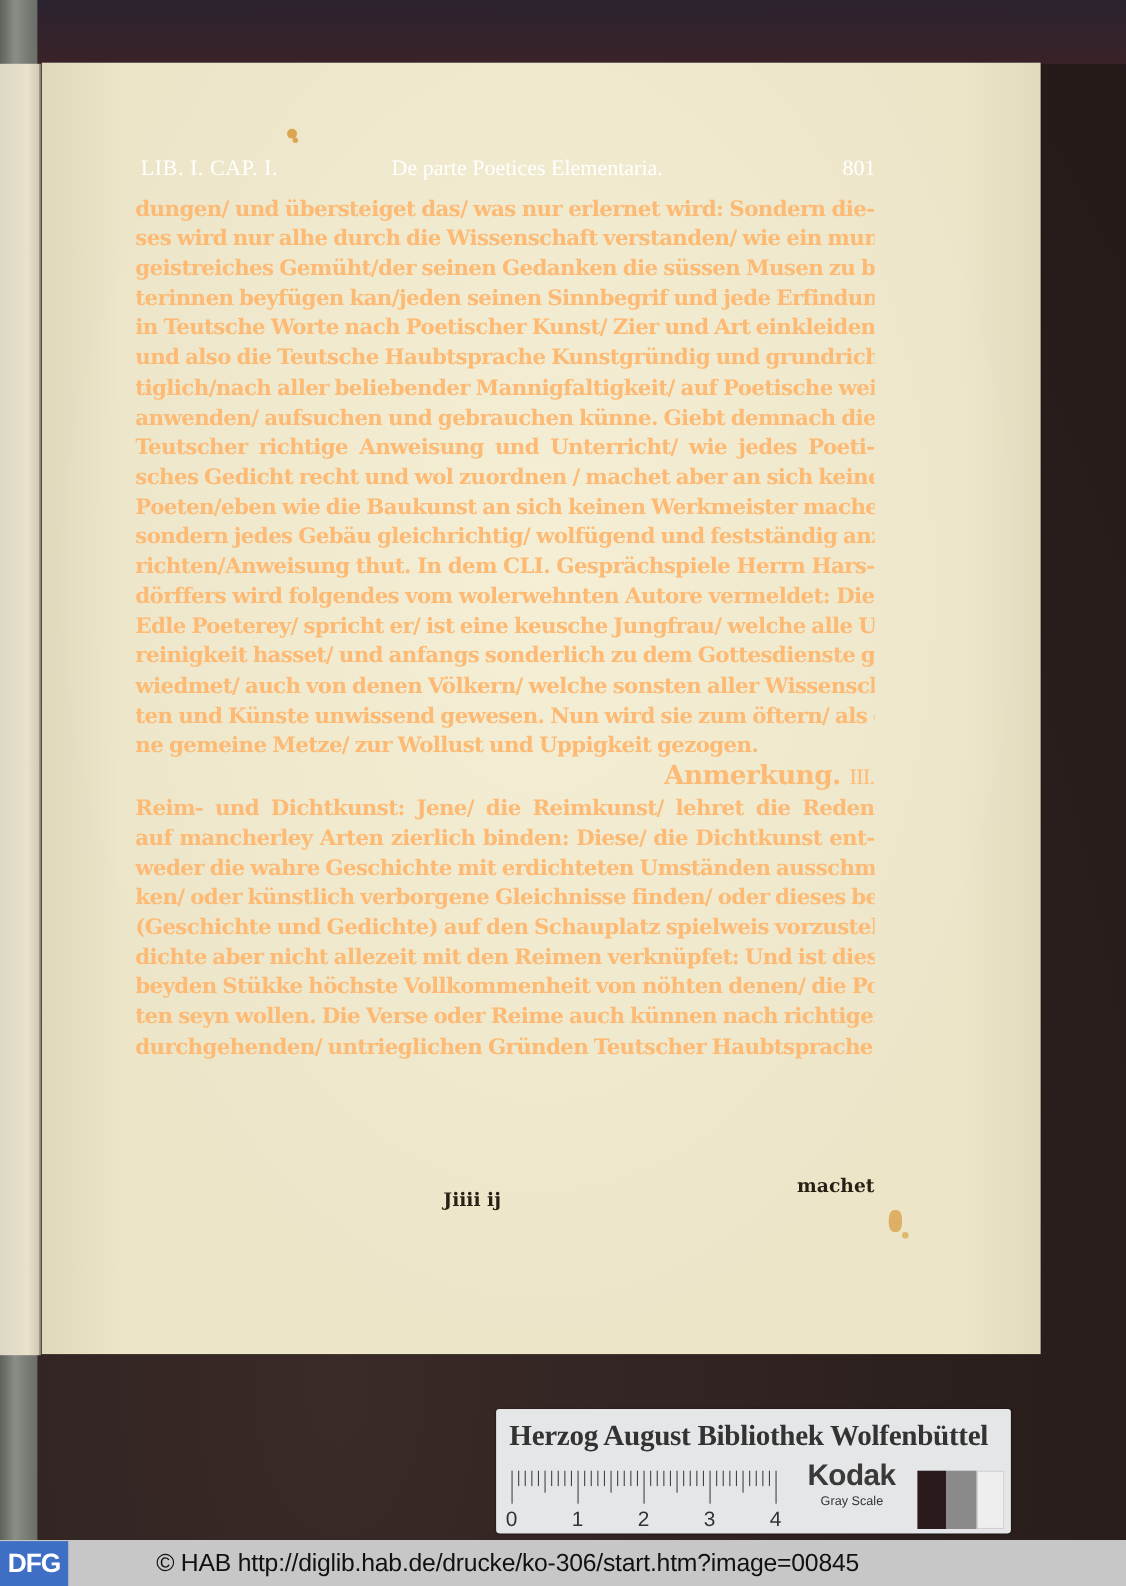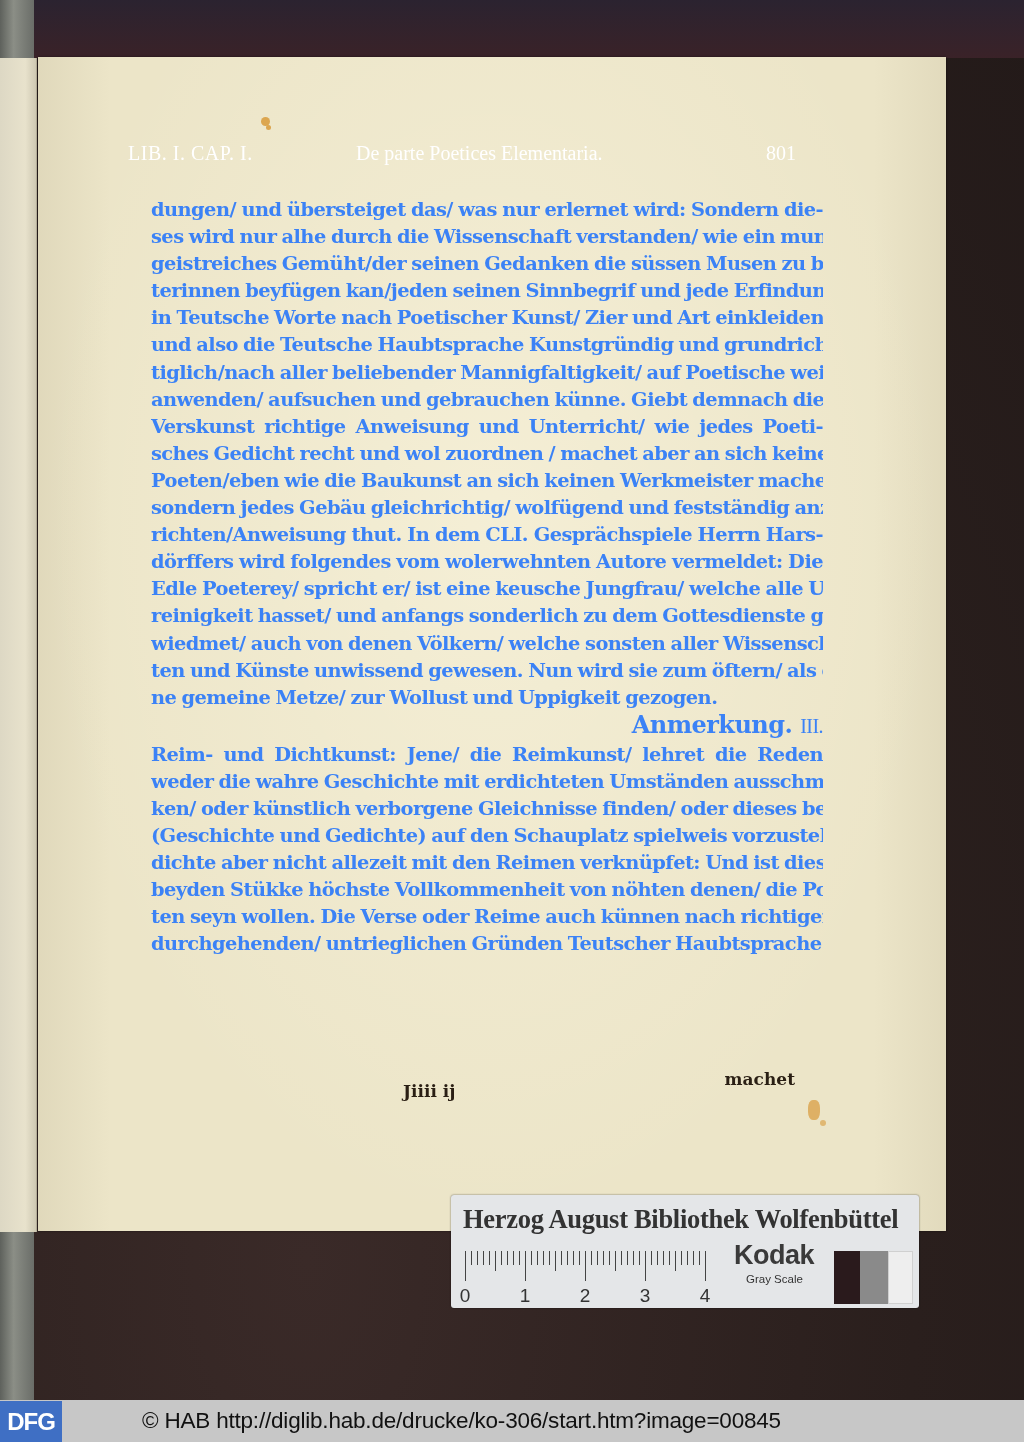--- a/index.html
+++ b/index.html
@@ -40,46 +40,45 @@
   }
   .header-line {
     position:absolute; left:128px; top:142px; width:668px; height:30px;
     color:#ffffff; font-size:20px;
     font-family:"Liberation Serif", serif;
   }
   .header-line .h-left { position:absolute; left:0; top:0; letter-spacing:0.5px; }
   .header-line .h-center { position:absolute; left:228px; top:0; }
   .header-line .h-right { position:absolute; right:0; top:0; }
   .text-block {
-    position:absolute; left:123px; top:196px; width:672px;
-    color:#3b82f6;
+    position:absolute; left:123px; top:176px; width:672px;
+    color:#fdba74;
     font-family:"DejaVu Serif", serif;
     font-size:19.4px; line-height:27.1px;
     font-weight:bold;
     text-align:justify;
     letter-spacing:-0.55px;
     word-spacing:-1px;
-    margin-left:28px;
   }
   .text-line { display:block; white-space:nowrap; overflow:hidden; height:27.1px; text-align-last:justify; }
   .section-heading {
     display:block; text-align:right; height:30px;
     font-size:24px; padding-left:0px;
   }
   .section-heading .numeral { font-weight:normal; font-family:"Liberation Serif", serif; font-size:20px; margin-left:8px; }
   .indent { padding-left:26px; }
   .footer-line {
     position:absolute; left:123px; top:1069px; width:672px; height:26px;
     color:#2a1f14; font-size:17px; font-weight:bold; font-family:"DejaVu Serif", serif;
   }
   .footer-line .signature { position:absolute; left:280px; top:12px; }
   .footer-line .catchword { position:absolute; right:0; top:0; }
   
   .card {
-    position:absolute; left:451px; top:1195px; width:468px; height:113px;
+    position:absolute; left:451px; top:1281px; width:468px; height:113px;
     background:#e4e6e8;
     border-radius:3px;
     box-shadow:0 0 2px rgba(0,0,0,0.6);
   }
   .card-title {
     position:absolute; left:12px; top:9px; width:450px;
     font-family:"Liberation Serif", serif; font-weight:bold;
     font-size:26.5px; color:#333; white-space:nowrap; letter-spacing:-0.3px;
   }
   .ruler {
@@ -139,37 +138,38 @@
 
 <div class="text-block">
   <span class="text-line">dungen/ und übersteiget das/ was nur erlernet wird: Sondern die-</span>
   <span class="text-line">ses wird nur alhe durch die Wissenschaft verstanden/ wie ein munters</span>
   <span class="text-line">geistreiches Gemüht/der seinen Gedanken die süssen Musen zu beglei-</span>
   <span class="text-line">terinnen beyfügen kan/jeden seinen Sinnbegrif und jede Erfindungen</span>
   <span class="text-line">in Teutsche Worte nach Poetischer Kunst/ Zier und Art einkleiden/</span>
   <span class="text-line">und also die Teutsche Haubtsprache Kunstgründig und grundrich-</span>
   <span class="text-line">tiglich/nach aller beliebender Mannigfaltigkeit/ auf Poetische weise/</span>
   <span class="text-line">anwenden/ aufsuchen und gebrauchen künne. Giebt demnach die</span>
-  <span class="text-line">Verskunst richtige Anweisung und Unterricht/ wie jedes Poeti-</span>
+  <span class="text-line">Teutscher richtige Anweisung und Unterricht/ wie jedes Poeti-</span>
   <span class="text-line">sches Gedicht recht und wol zuordnen / machet aber an sich keinen</span>
   <span class="text-line">Poeten/eben wie die Baukunst an sich keinen Werkmeister machet/</span>
   <span class="text-line">sondern jedes Gebäu gleichrichtig/ wolfügend und festständig anzu-</span>
   <span class="text-line">richten/Anweisung thut. In dem CLI. Gesprächspiele Herrn Hars-</span>
   <span class="text-line">dörffers wird folgendes vom wolerwehnten Autore vermeldet: Die</span>
   <span class="text-line">Edle Poeterey/ spricht er/ ist eine keusche Jungfrau/ welche alle Un-</span>
   <span class="text-line">reinigkeit hasset/ und anfangs sonderlich zu dem Gottesdienste ge-</span>
   <span class="text-line">wiedmet/ auch von denen Völkern/ welche sonsten aller Wissenschaf-</span>
   <span class="text-line">ten und Künste unwissend gewesen. Nun wird sie zum öftern/ als ei-</span>
   <span class="text-line" style="text-align-last:left;">ne gemeine Metze/ zur Wollust und Uppigkeit gezogen.</span>
 
   <span class="section-heading">
     <span>Anmerkung.</span><span class="numeral">III.</span>
   </span>
 
   <span class="text-line">Reim- und Dichtkunst: Jene/ die Reimkunst/ lehret die Reden</span>
+  <span class="text-line">auf mancherley Arten zierlich binden: Diese/ die Dichtkunst ent-</span>
   <span class="text-line">weder die wahre Geschichte mit erdichteten Umständen ausschmük-</span>
   <span class="text-line">ken/ oder künstlich verborgene Gleichnisse finden/ oder dieses beydes</span>
   <span class="text-line">(Geschichte und Gedichte) auf den Schauplatz spielweis vorzustel-</span>
   <span class="text-line">dichte aber nicht allezeit mit den Reimen verknüpfet: Und ist dieser</span>
   <span class="text-line">beyden Stükke höchste Vollkommenheit von nöhten denen/ die Poe-</span>
   <span class="text-line">ten seyn wollen. Die Verse oder Reime auch künnen nach richtigen/</span>
   <span class="text-line">durchgehenden/ untrieglichen Gründen Teutscher Haubtsprache ge-</span>
 </div>
 
 <div class="footer-line">

